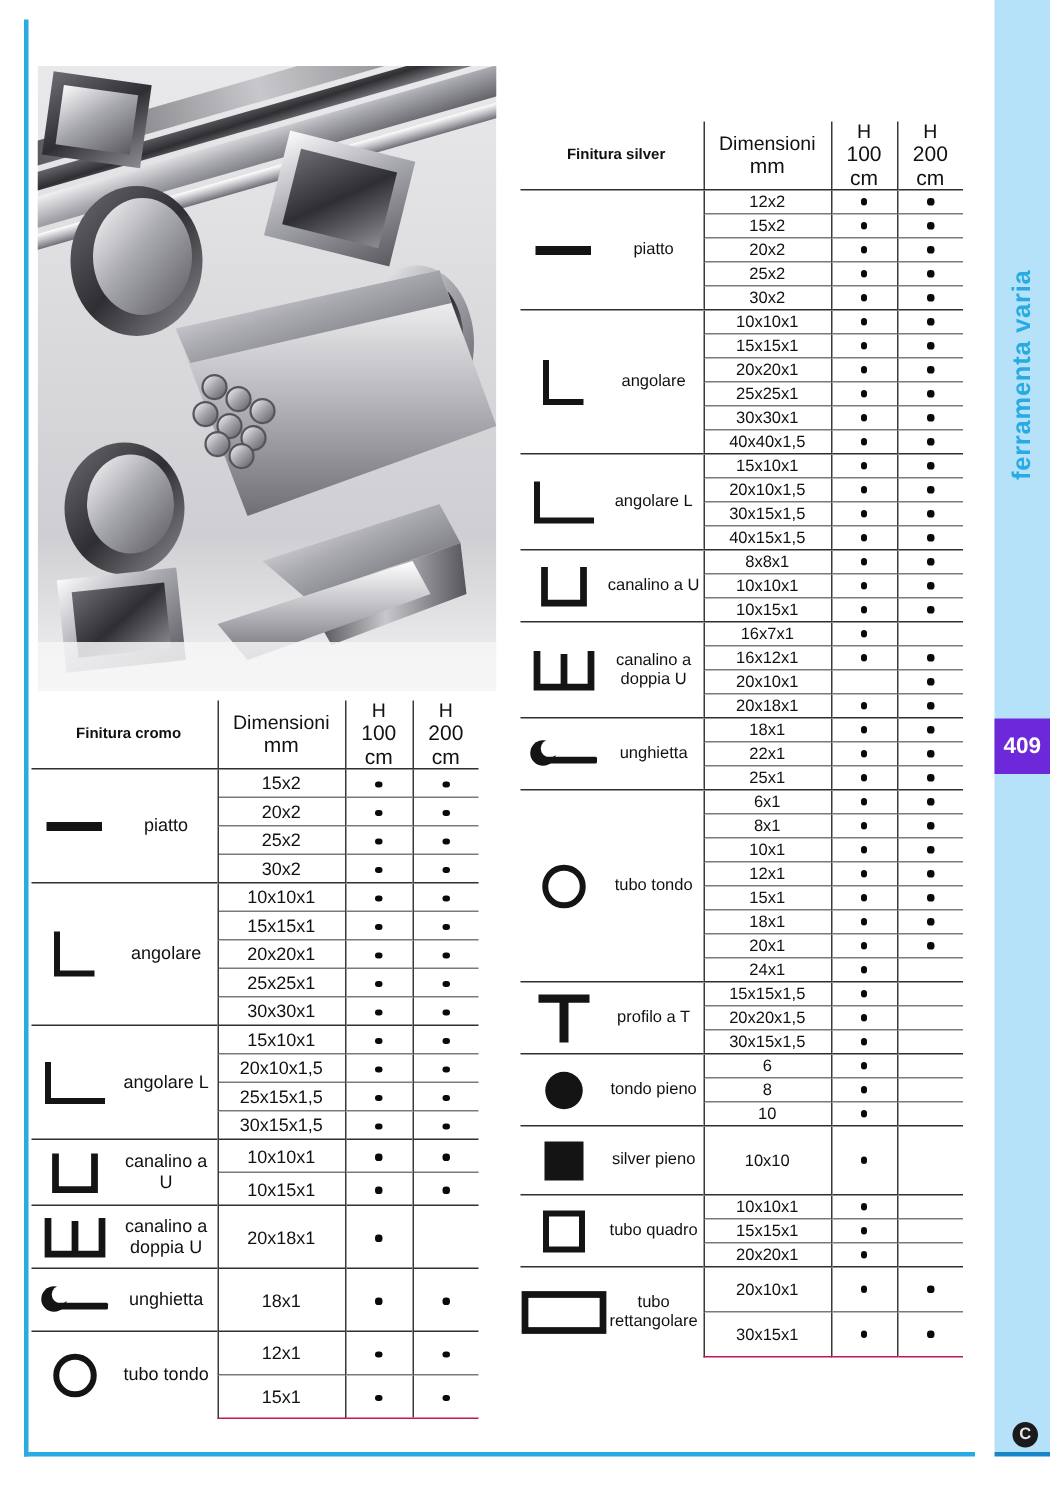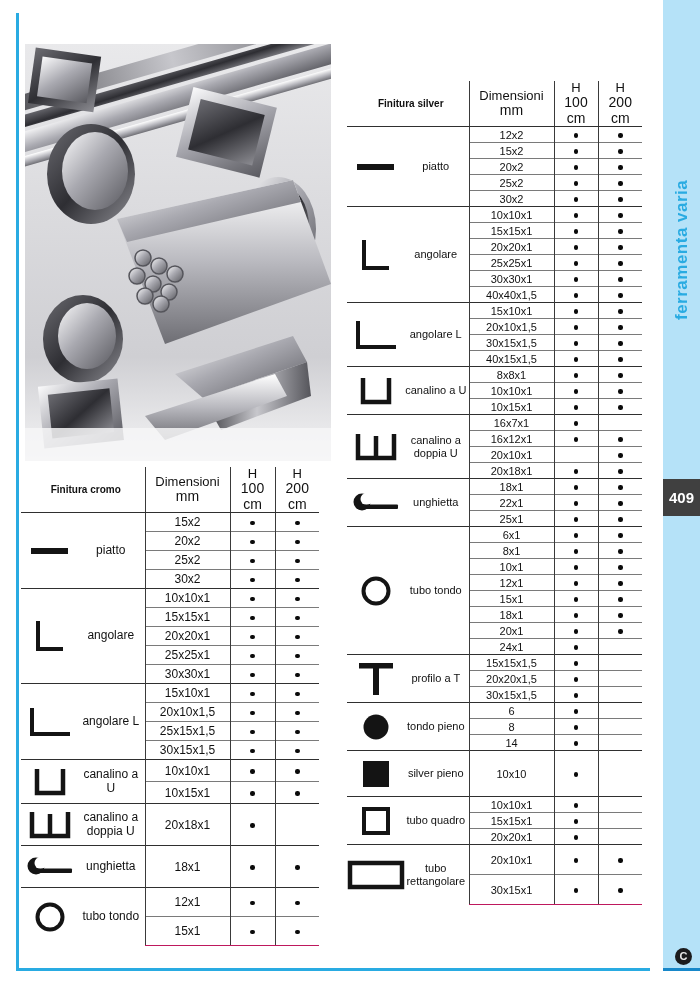--- a/index.html
+++ b/index.html
@@ -17,21 +17,21 @@
   .page-title{color:#ffffff;font-weight:bold;font-size:13.5px;margin-left:12px;letter-spacing:0.4px;}
 
   
   .photo{position:absolute;left:25px;top:44px;width:306px;height:417px;overflow:hidden;}
 
   
   .sidebar{position:absolute;left:663px;top:0;width:37px;height:968px;background:#b5e2f8;}
   .side-label{position:absolute;left:0;top:120px;width:37px;height:260px;display:flex;
               align-items:center;justify-content:center;writing-mode:vertical-rl;
               transform:rotate(180deg);color:#29abe2;font-weight:bold;font-size:17px;letter-spacing:0.5px;}
-  .page-badge{position:absolute;left:0;top:479px;width:37px;height:37px;background:#404040;
+  .page-badge{position:absolute;left:0;top:479px;width:37px;height:37px;background:#6d28d9;
               color:#ffffff;font-weight:bold;font-size:15px;display:flex;align-items:center;justify-content:center;}
   .pub-logo{position:absolute;left:675px;top:948px;width:17px;height:17px;border-radius:50%;
             background:#1b1b1d;color:#e8e8e8;font-weight:bold;font-size:11px;line-height:17px;
             text-align:center;}
 
   
   table.ctable{position:absolute;border-collapse:collapse;table-layout:fixed;}
   .t-left{left:21px;top:467px;width:298px;}
   .t-right{left:347px;top:81px;width:295px;}
   .ctable td{padding:0;text-align:center;vertical-align:middle;}
@@ -645,21 +645,21 @@
           <td class="c-dim">6</td>
           <td class="c-h100"><span class="dot"></span></td>
           <td class="c-h200"></td>
         </tr>
         <tr class="g-tondo-pieno ginner">
           <td class="c-dim">8</td>
           <td class="c-h100"><span class="dot"></span></td>
           <td class="c-h200"></td>
         </tr>
         <tr class="g-tondo-pieno ginner">
-          <td class="c-dim">14</td>
+          <td class="c-dim">10</td>
           <td class="c-h100"><span class="dot"></span></td>
           <td class="c-h200"></td>
         </tr>
         <tr class="g-quadro-pieno gstart">
           <td class="c-name" rowspan="1">
             <div class="gwrap">
               <span class="gicon">
                 <svg width="28" height="28" viewBox="0 0 28 28">
                   <rect x="1" y="1" width="26" height="26" fill="#141414"></rect>
                 </svg>

